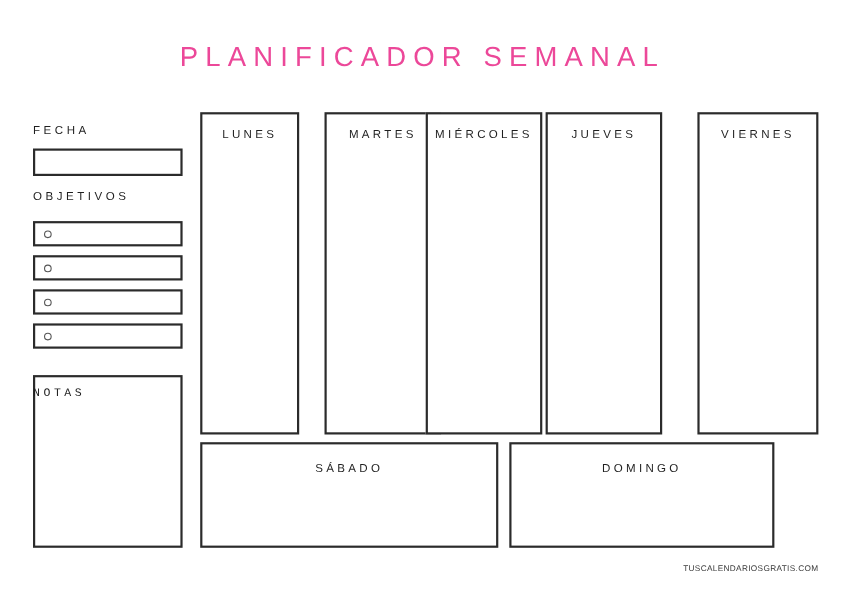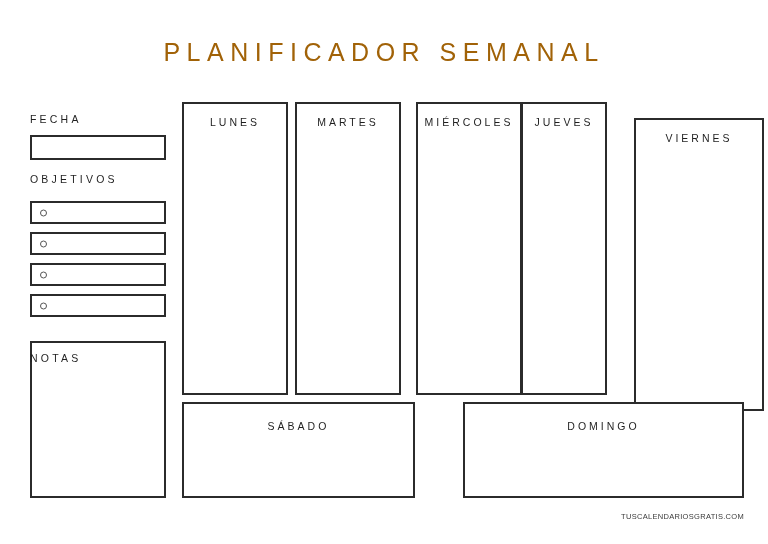--- a/index.html
+++ b/index.html
@@ -24,21 +24,21 @@
   
   .title {
     position: absolute;
     left: 0;
     top: 38px;
     width: 768px;
     text-align: center;
     font-size: 25px;
     letter-spacing: 6.5px;
     font-weight: 400;
-    color: #a16207;
+    color: #ec4899;
     white-space: nowrap;
   }
 
   
   .box {
     position: absolute;
     border: 2px solid #2b2b2b;
     background: #ffffff;
     box-sizing: border-box;
   }
@@ -96,20 +96,21 @@
   #notas-box {
     left: 30px;
     top: 341px;
     width: 136px;
     height: 157px;
   }
   #notas-label {
     left: 30px;
     top: 352px;
     width: 136px;
+    font-family: Liberation Mono, monospace;
   }
 
   
   .day-col {
     position: absolute;
     top: 102px;
     height: 293px;
     border: 2px solid #2b2b2b;
     box-sizing: border-box;
     background: #ffffff;
@@ -140,22 +141,22 @@
     top: 16px;
     left: 0;
     width: 100%;
     text-align: center;
     font-size: 10.5px;
     letter-spacing: 3px;
     color: #1f1f1f;
     white-space: nowrap;
   }
 
-  #sabado-box { left: 182px; width: 233px; padding-left: 21px; }
-  #domingo-box { left: 463px; width: 281px; }
+  #sabado-box { left: 182px; width: 271px; padding-left: 21px; }
+  #domingo-box { left: 463px; width: 241px; }
 
   
   .footer {
     position: absolute;
     right: 24px;
     top: 512px;
     font-size: 7.5px;
     letter-spacing: 0.3px;
     color: #3a3a3a;
     white-space: nowrap;
@@ -191,37 +192,37 @@
   </div>
 
   <div class="objective-row" id="objective-row-3" style="top:294px;">
     <span class="objective-checkbox"></span>
     <span></span>
   </div>
 
   <div class="box" id="notas-box"></div>
   <div class="section-label" id="notas-label">NOTAS</div>
 
-  <div class="day-col" style="left:182px; width:106px;">
+  <div class="day-col" style="left:182px; width:90px;">
     <div class="day-label">LUNES</div>
   </div>
 
   <div class="day-col" style="left:295px; width:106px;">
     <div class="day-label">MARTES</div>
   </div>
 
-  <div class="day-col" style="left:416px; width:106px;">
+  <div class="day-col" style="left:387px; width:106px;">
     <div class="day-label">MIÉRCOLES</div>
   </div>
 
-  <div class="day-col" style="left:521px; width:86px;">
+  <div class="day-col" style="left:496px; width:106px;">
     <div class="day-label">JUEVES</div>
   </div>
 
-  <div class="day-col" style="left:634px; width:130px;margin-top:16px;">
+  <div class="day-col" style="left:634px; width:110px;">
     <div class="day-label">VIERNES</div>
   </div>
 
   <div class="weekend-box" id="sabado-box">
     <div class="day-label">SÁBADO</div>
   </div>
 
   <div class="weekend-box" id="domingo-box">
     <div class="day-label">DOMINGO</div>
   </div>

